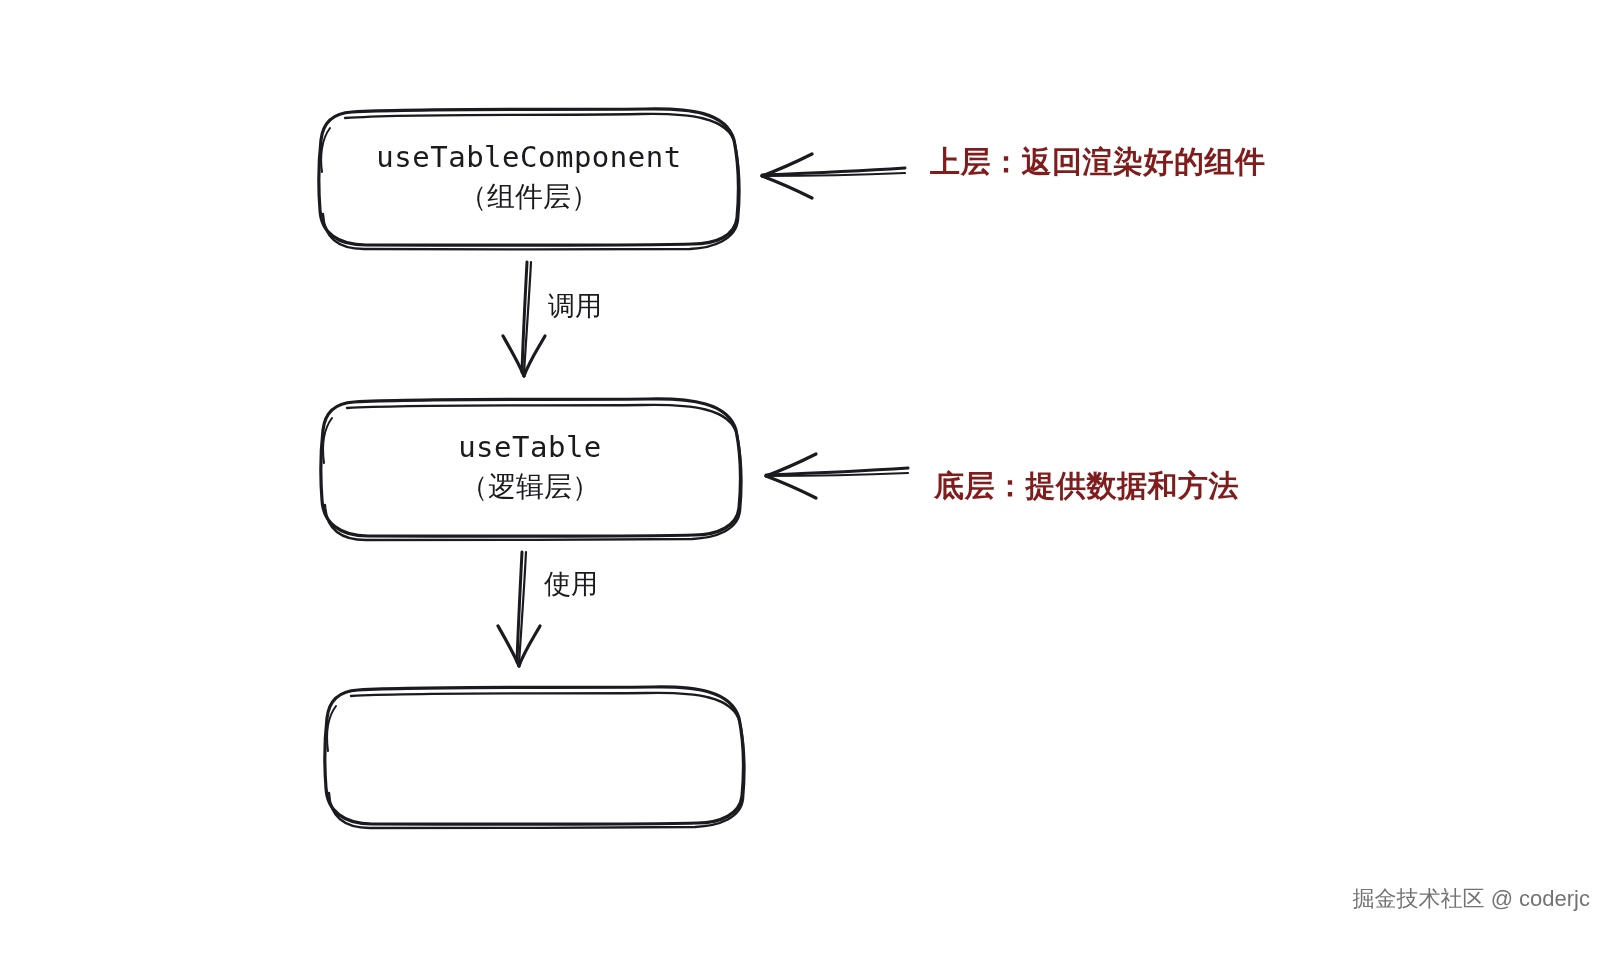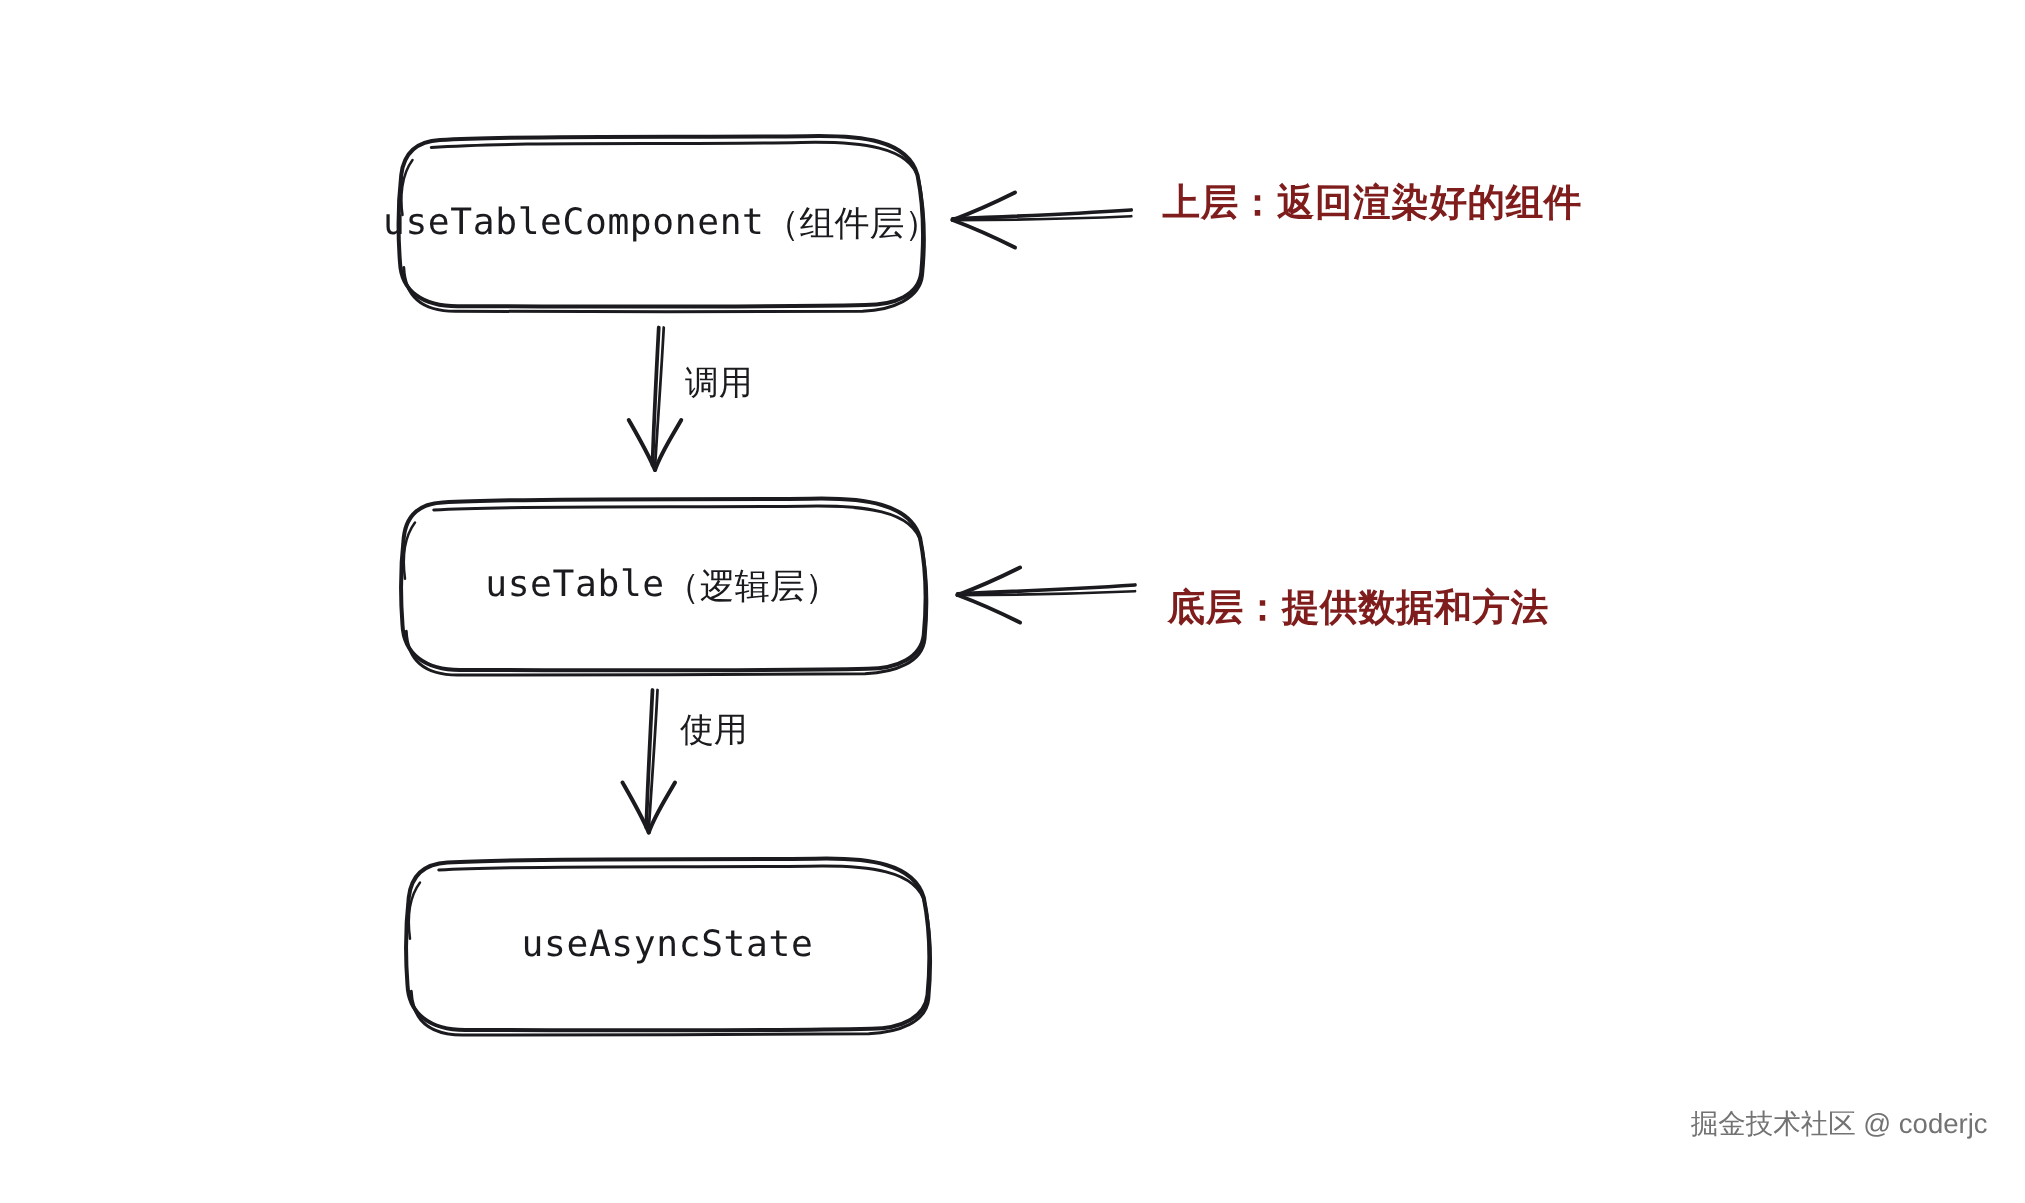--- a/index.html
+++ b/index.html
@@ -19,20 +19,21 @@
   #canvas {
     position: absolute;
     inset: 0;
     width: 1620px;
     height: 962px;
   }
 
   .node-box {
     position: absolute;
     display: flex;
+    flex-direction: column;
     align-items: center;
     justify-content: center;
     text-align: center;
     box-sizing: border-box;
   }
 
   .node-title {
     font-family: "DejaVu Sans Mono", "Liberation Mono", monospace;
     font-size: 29px;
     color: #1b1b1f;
@@ -189,21 +190,20 @@
   <div class="node-title">useTableComponent</div>
   <div class="node-sub">（组件层）</div>
 </div>
 
 <div class="node-box" style="left:320px; top:400px; width:420px; height:135px;">
   <div class="node-title">useTable</div>
   <div class="node-sub">（逻辑层）</div>
 </div>
 
 <div class="node-box" style="left:325px; top:688px; width:418px; height:135px;">
-  <div class="node-title">useAsyncState</div>
 </div>
 
 <div class="edge-label" style="left:548px; top:288px;">调用</div>
 
 <div class="edge-label" style="left:544px; top:566px;">使用</div>
 
 <div class="side-note" style="left:930px; top:142px;">上层：返回渲染好的组件</div>
 
 <div class="side-note" style="left:934px; top:466px;">底层：提供数据和方法</div>
 

